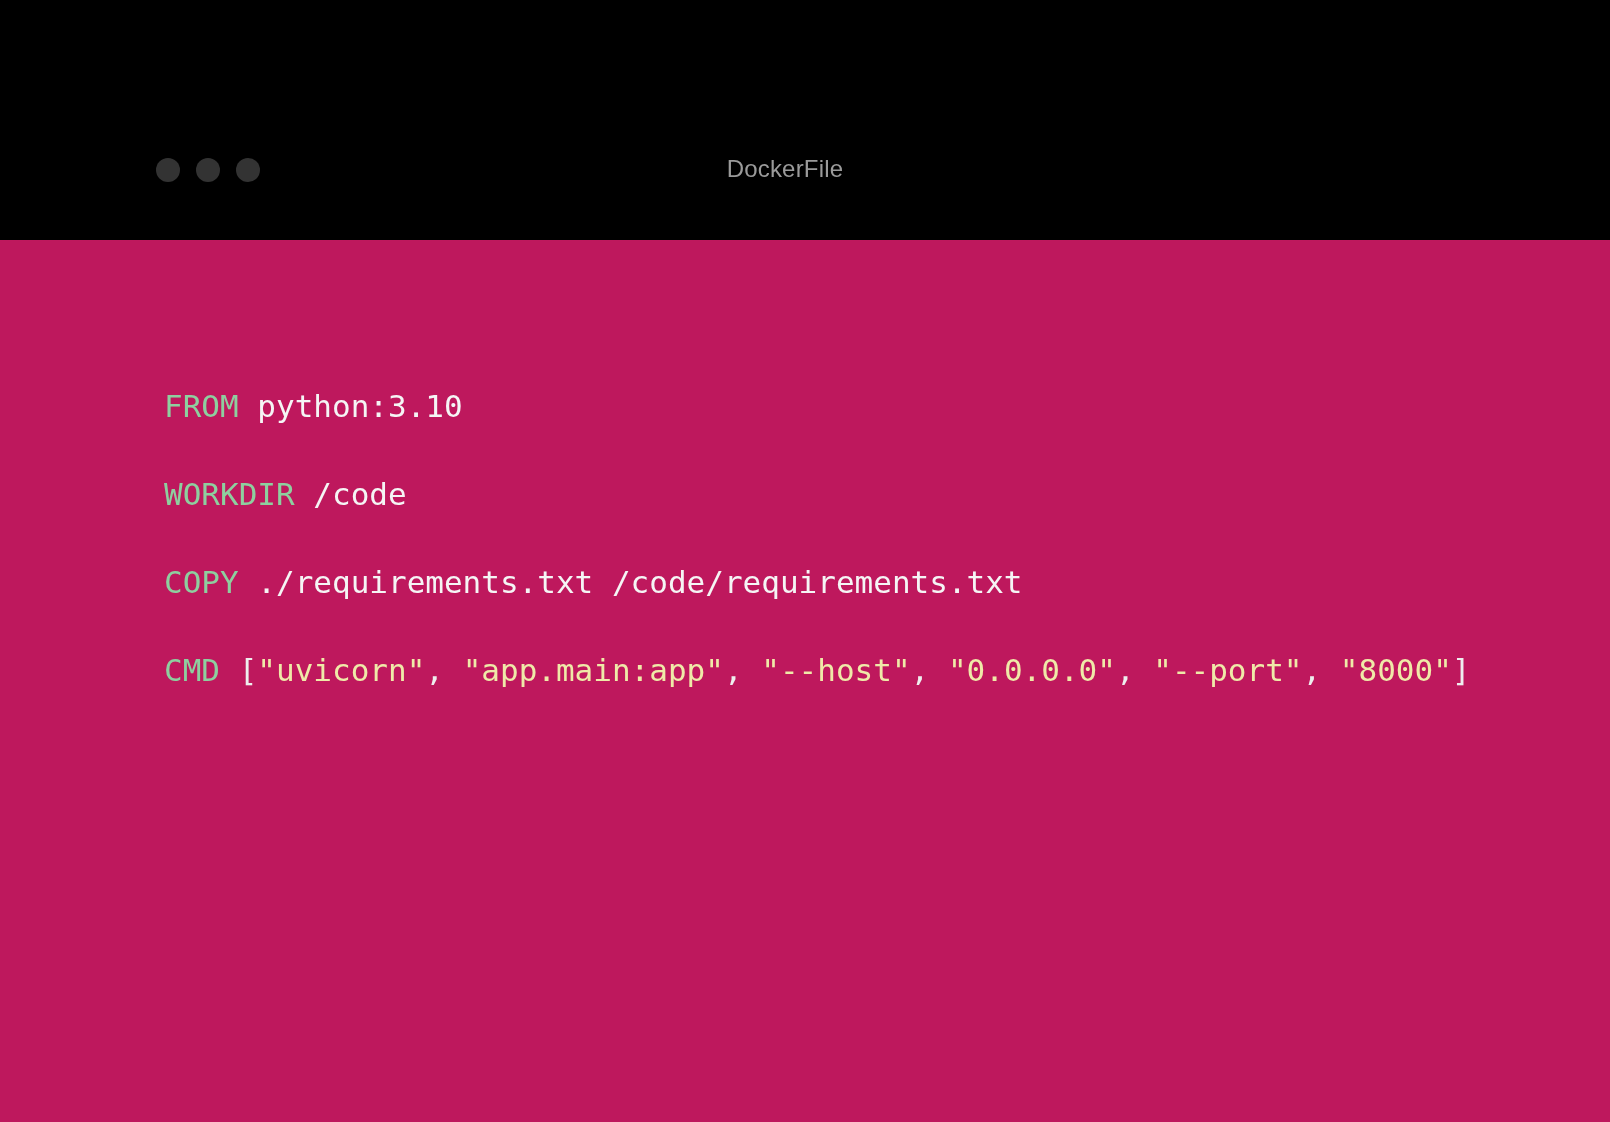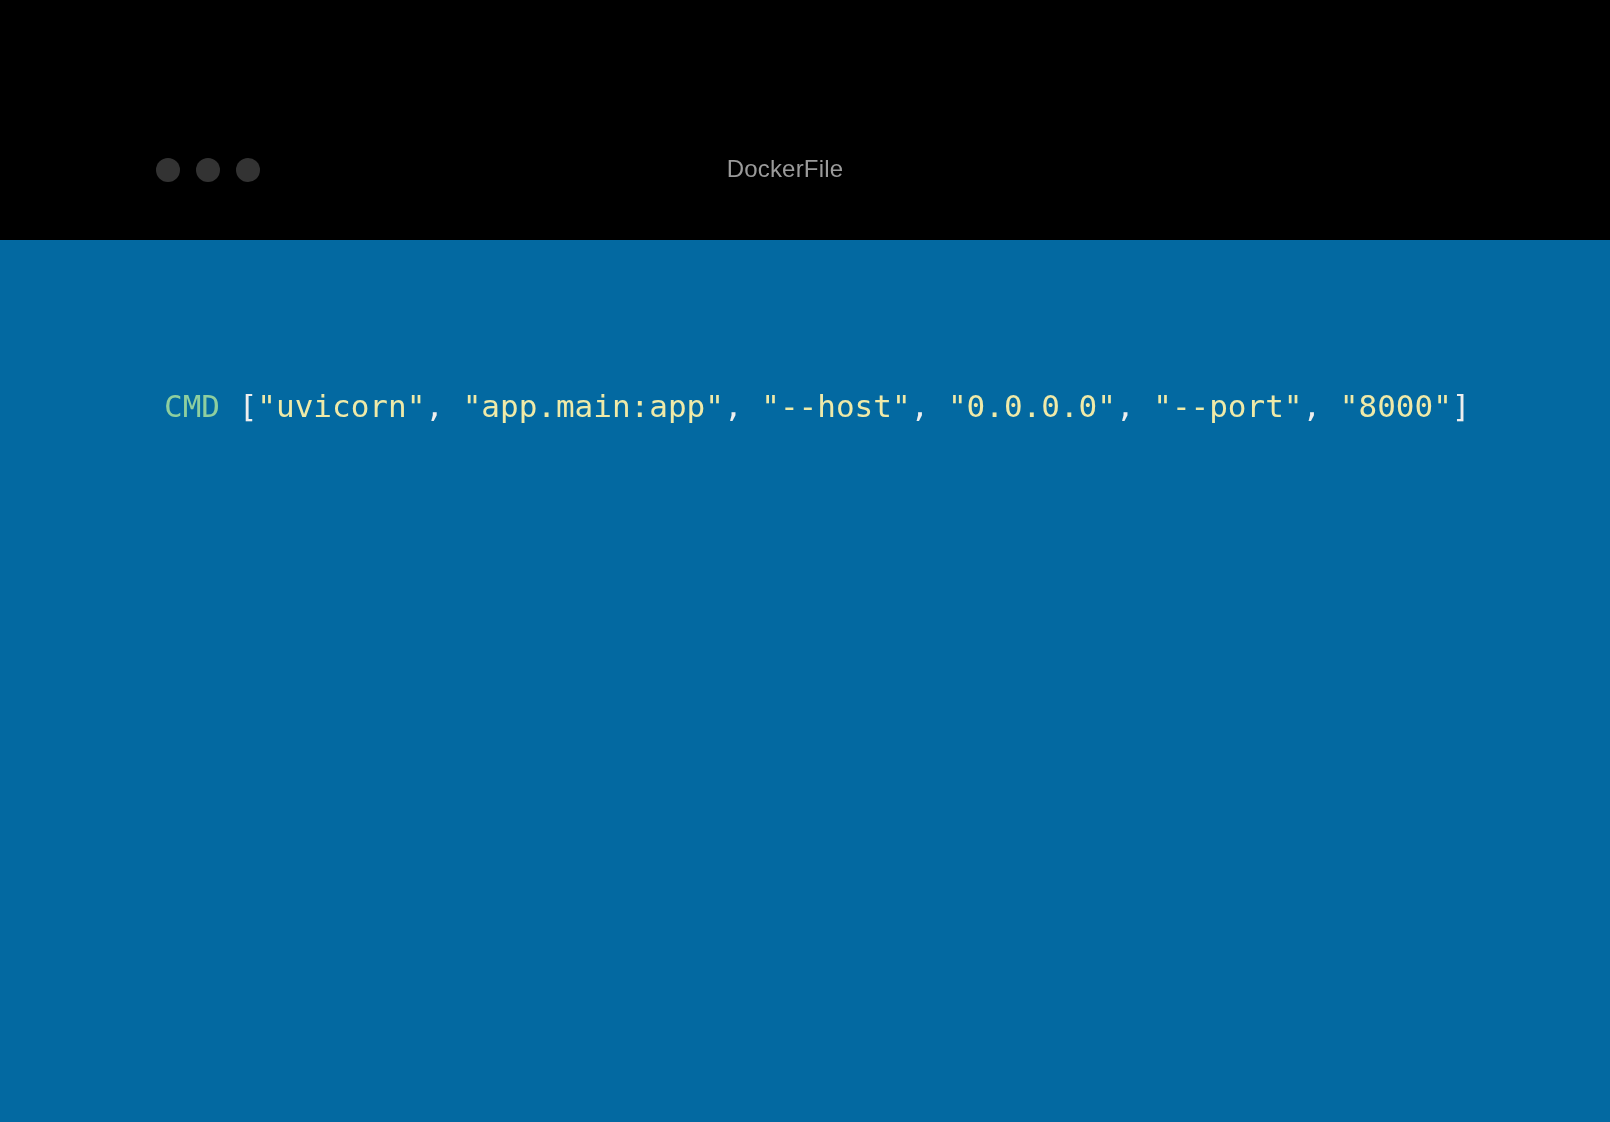--- a/index.html
+++ b/index.html
@@ -9,21 +9,21 @@
     background: #000000;
     width: 1610px;
     height: 1122px;
     overflow: hidden;
   }
 
   #window {
     position: relative;
     width: 1610px;
     height: 1122px;
-    background: #0369a1;
+    background: #be185d;
   }
 
   
   .titlebar {
     position: absolute;
     top: 0;
     left: 0;
     width: 1610px;
     height: 240px;
     background: #000000;
@@ -93,16 +93,19 @@
     <div class="traffic-lights">
       <span class="dot"></span>
       <span class="dot"></span>
       <span class="dot"></span>
     </div>
 
     <div class="window-title">DockerFile</div>
   </div>
 
   <div class="code-area" id="code-area">
+      <div class="code-line"><span class="kw">FROM</span><span class="arg"> python:3.10</span></div>
+      <div class="code-line"><span class="kw">WORKDIR</span><span class="arg"> /code</span></div>
+      <div class="code-line"><span class="kw">COPY</span><span class="arg"> ./requirements.txt /code/requirements.txt</span></div>
       <div class="code-line"><span class="kw">CMD</span><span class="punct"> [</span><span class="str">"uvicorn"</span><span class="punct">, </span><span class="str">"app.main:app"</span><span class="punct">, </span><span class="str">"--host"</span><span class="punct">, </span><span class="str">"0.0.0.0"</span><span class="punct">, </span><span class="str">"--port"</span><span class="punct">, </span><span class="str">"8000"</span><span class="punct">]</span></div>
     </div>
 
 </div>
 
 </body></html>

